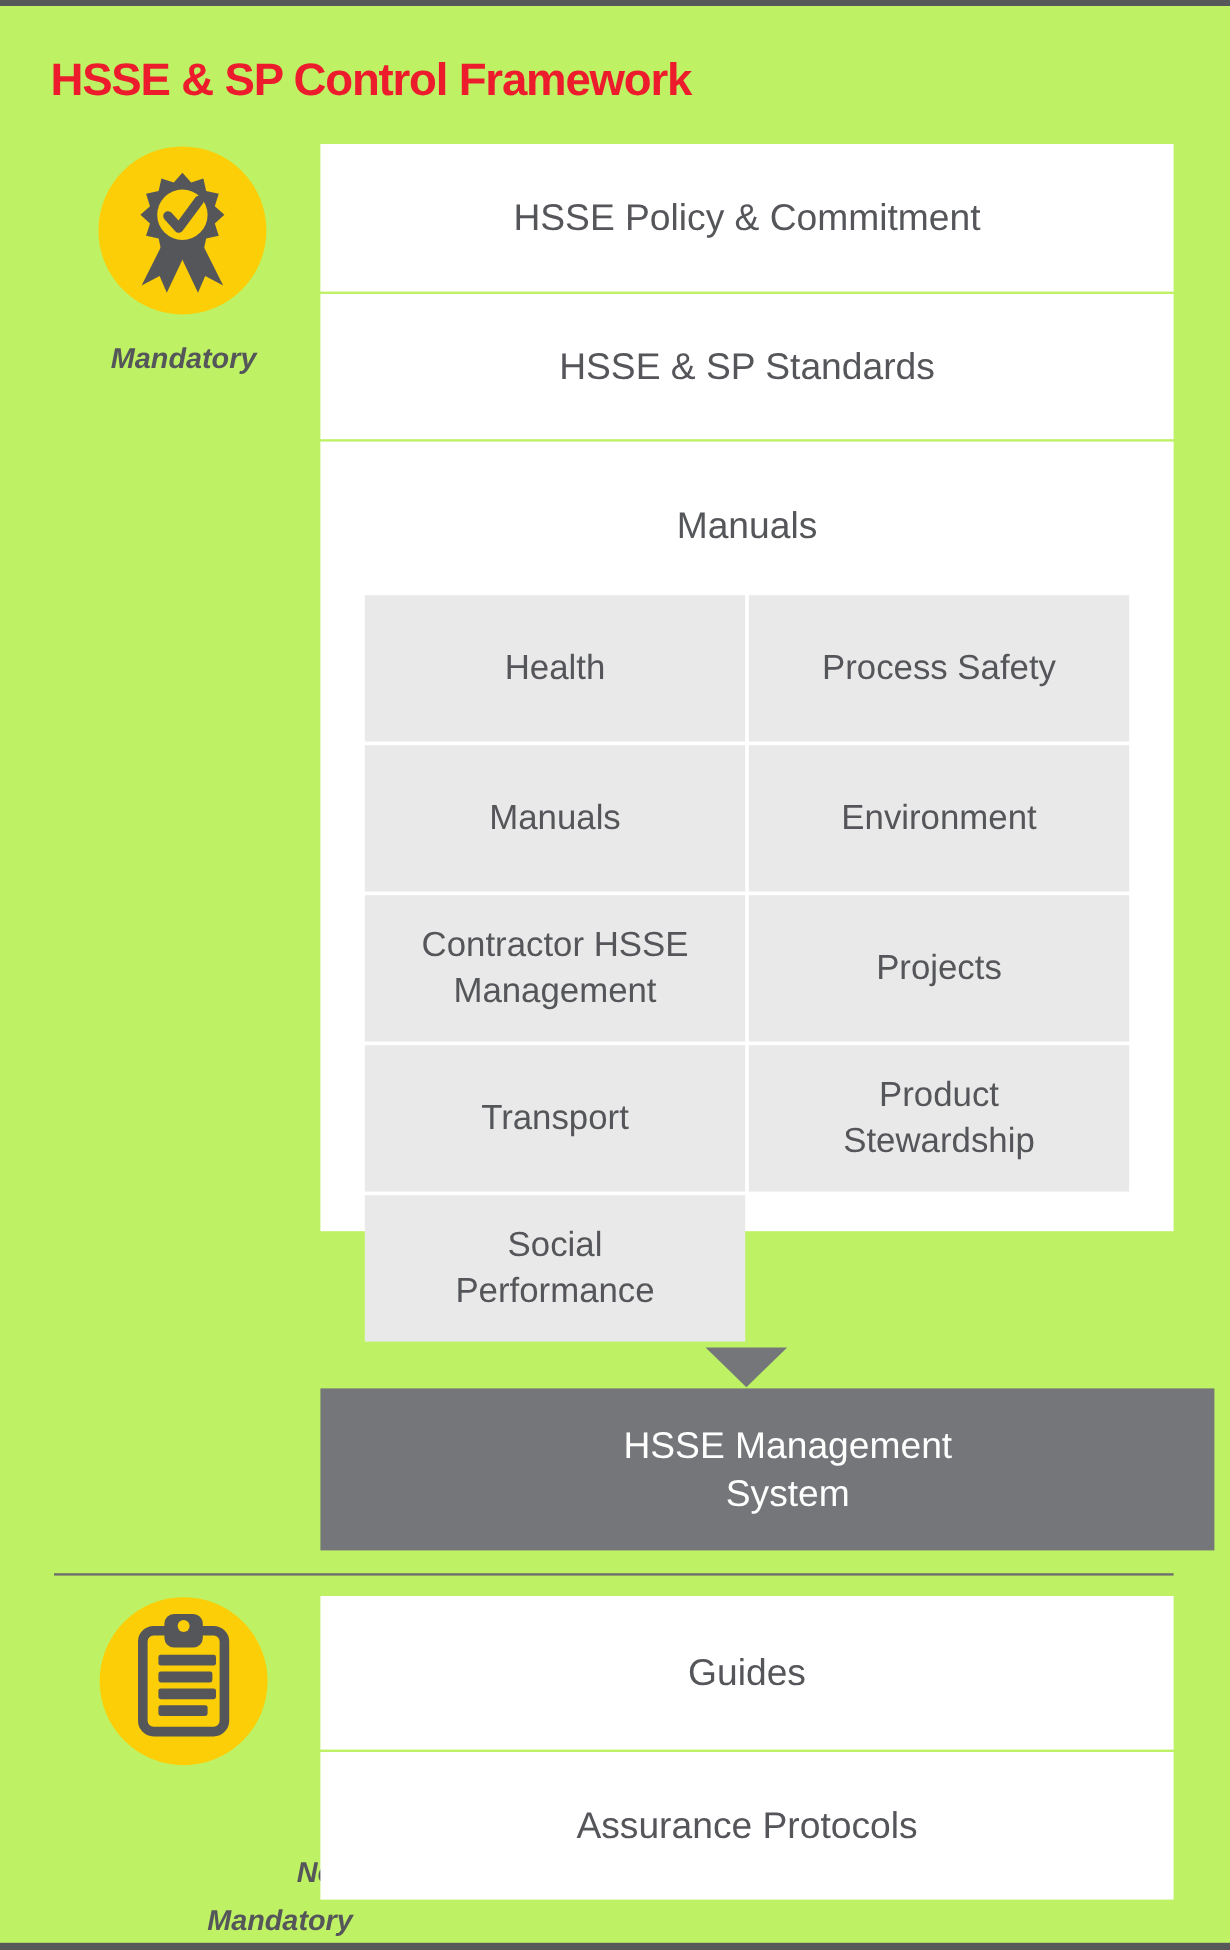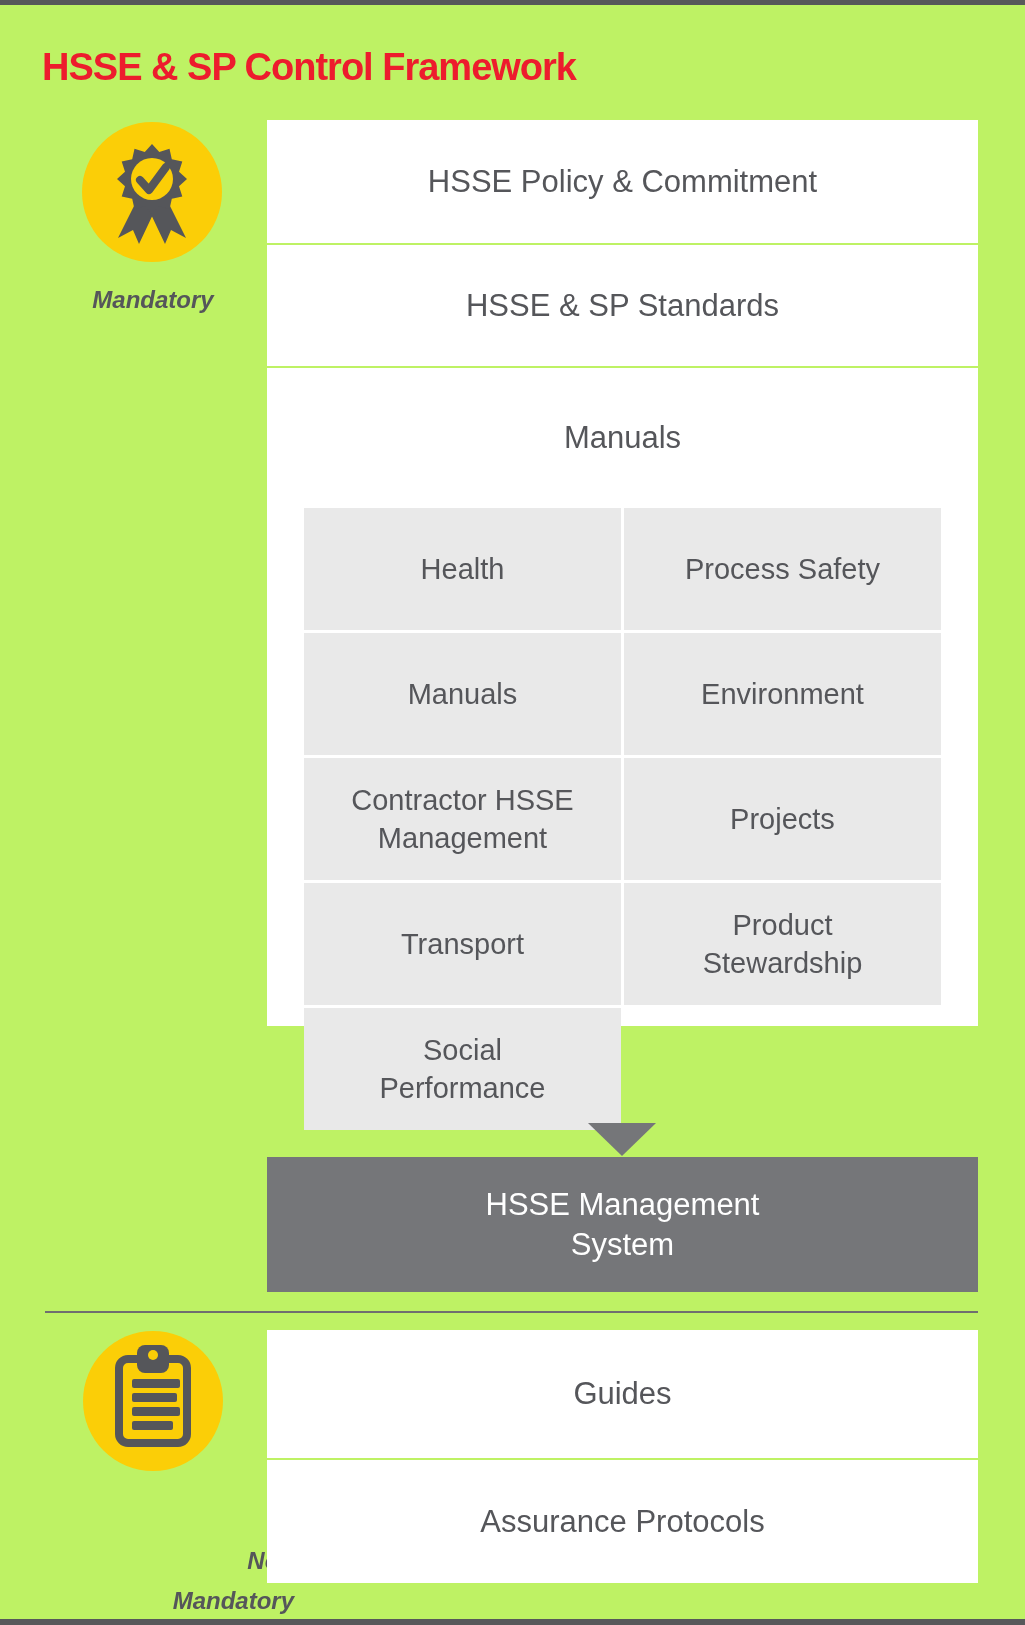--- a/index.html
+++ b/index.html
@@ -45,39 +45,39 @@
 
   .box-manuals{
     position:absolute;left:267px;top:368px;width:711px;height:658px;
     background:#ffffff;
   }
   .manuals-title{
     position:absolute;top:52px;left:0;width:100%;
     text-align:center;font-size:31px;
   }
   .manuals-grid{
-    position:absolute;top:140px;left:37px;width:637px;
+    position:absolute;top:128px;left:37px;width:637px;
     display:grid;grid-template-columns:1fr 1fr;grid-auto-rows:122px;gap:3px;
   }
   .manual-cell{
     background:#e9e9e9;
     display:flex;align-items:center;justify-content:center;
     text-align:center;font-size:29px;line-height:38px;white-space:pre-line;
   }
 
   .arrow-down{
     position:absolute;left:588px;top:1123px;width:0;height:0;
     border-left:34px solid transparent;border-right:34px solid transparent;
     border-top:33px solid #757679;
   }
   .dark-box{
     position:absolute;left:267px;top:1157px;width:711px;height:135px;
     background:#757679;color:#ffffff;
     display:flex;align-items:center;justify-content:center;
-    text-align:center;font-size:31px;line-height:40px;white-space:pre-line;
+    text-align:center;font-size:31px;line-height:40px;white-space:pre-line;padding-left:34px;
   }
 
   .section-divider{
     position:absolute;left:45px;top:1311px;width:933px;height:2px;
     background:#6f6f6f;
   }
 </style>
 </head>
 <body>
 

